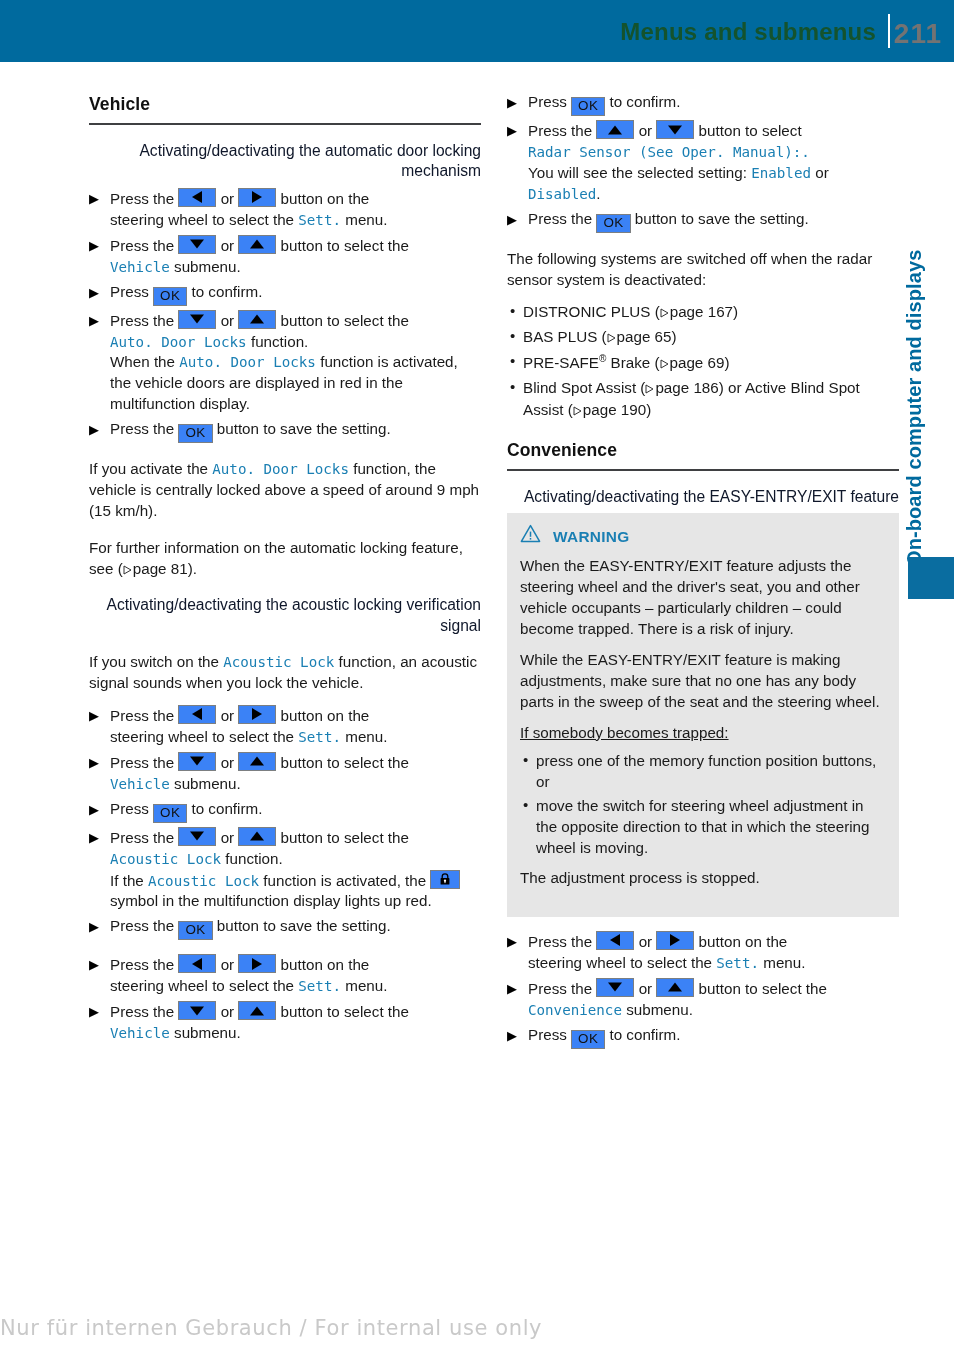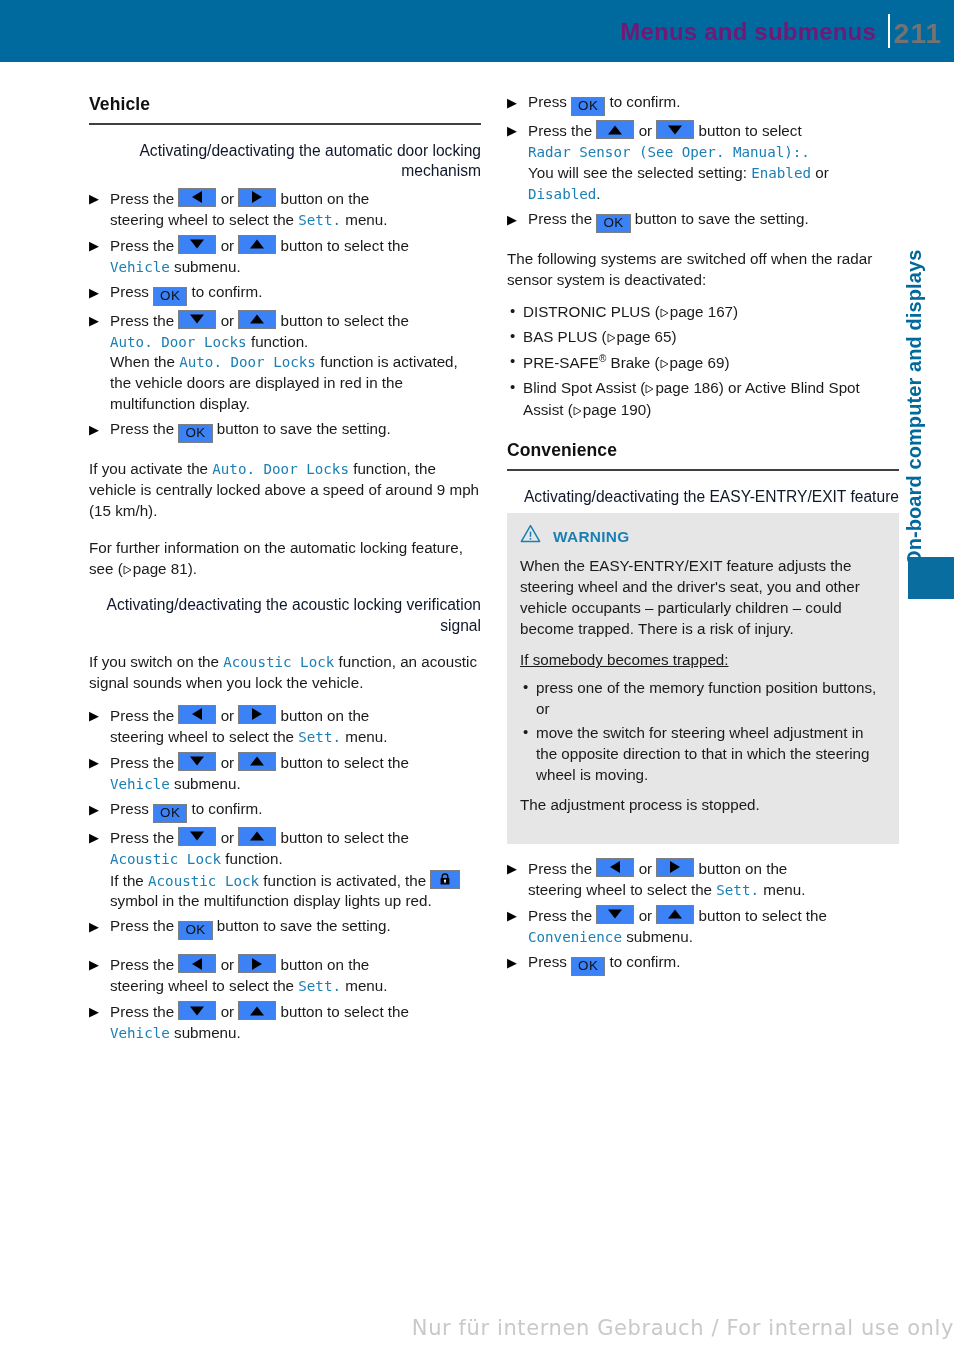--- a/index.html
+++ b/index.html
@@ -14,21 +14,21 @@
   }
 
   
   .header-bar {
     position: absolute; left:0; top:0;
     width: 954px; height: 62px;
     background: #006a9e;
   }
   .header-title {
     position: absolute; right: 78px; top: 18px;
-    color: #701a75;
+    color: #14532d;
     font-size: 24px;
     font-weight: bold;
     letter-spacing: .2px;
     white-space: nowrap;
     text-align: right;
   }
   .header-divider {
     position: absolute; right: 64px; top: 14px;
     width: 2px; height: 34px;
     background: #ffffff;
@@ -198,21 +198,21 @@
   }
   .warnbox p { margin: 0 0 10px 0; }
   .warnbox p:last-child { margin-bottom: 16px; }
   .warnbox .blist { margin: 0 0 9px 0; }
 
   
   .watermark {
     position: absolute;
     left: 0; right: 0;
     top: 1316px;
-    text-align: right;
+    text-align: left;
     color: #c9c9c9;
     font-size: 21px;
     letter-spacing: .6px;
     font-family: "DejaVu Sans", sans-serif;
   }
 
   .sup { font-size: 0.66em; vertical-align: super; }
 </style>
 </head>
 <body>
@@ -480,20 +480,21 @@
       <span>
         <svg width="21" height="19" viewBox="0 0 21 19">
           <path d="M10.5 1.6 L19.6 17.4 L1.4 17.4 Z" fill="none" stroke="#1a7fb3" stroke-width="1.5" stroke-linejoin="round"></path>
           <rect x="9.75" y="7.6" width="1.5" height="5.2" fill="#1a7fb3"></rect>
           <rect x="9.75" y="14" width="1.5" height="1.6" fill="#1a7fb3"></rect>
         </svg>
       </span>
       <span class="wtext">WARNING</span>
     </div>
     <p>When the EASY-ENTRY/EXIT feature adjusts the steering wheel and the driver's seat, you and other vehicle occupants – particularly children – could become trapped. There is a risk of injury.</p>
+    <p>While the EASY-ENTRY/EXIT feature is making adjustments, make sure that no one has any body parts in the sweep of the seat and the steering wheel.</p>
     <p style="margin-bottom:7px;text-decoration:underline;">If somebody becomes trapped:</p>
     <ul class="blist">
       <li>
         <span class="dot">•</span><span>press one of the memory function position buttons, or</span>
       </li>
       <li>
         <span class="dot">•</span><span>move the switch for steering wheel adjustment in the opposite direction to that in which the steering wheel is moving.</span>
       </li>
     </ul>
     <p>The adjustment process is stopped.</p>

